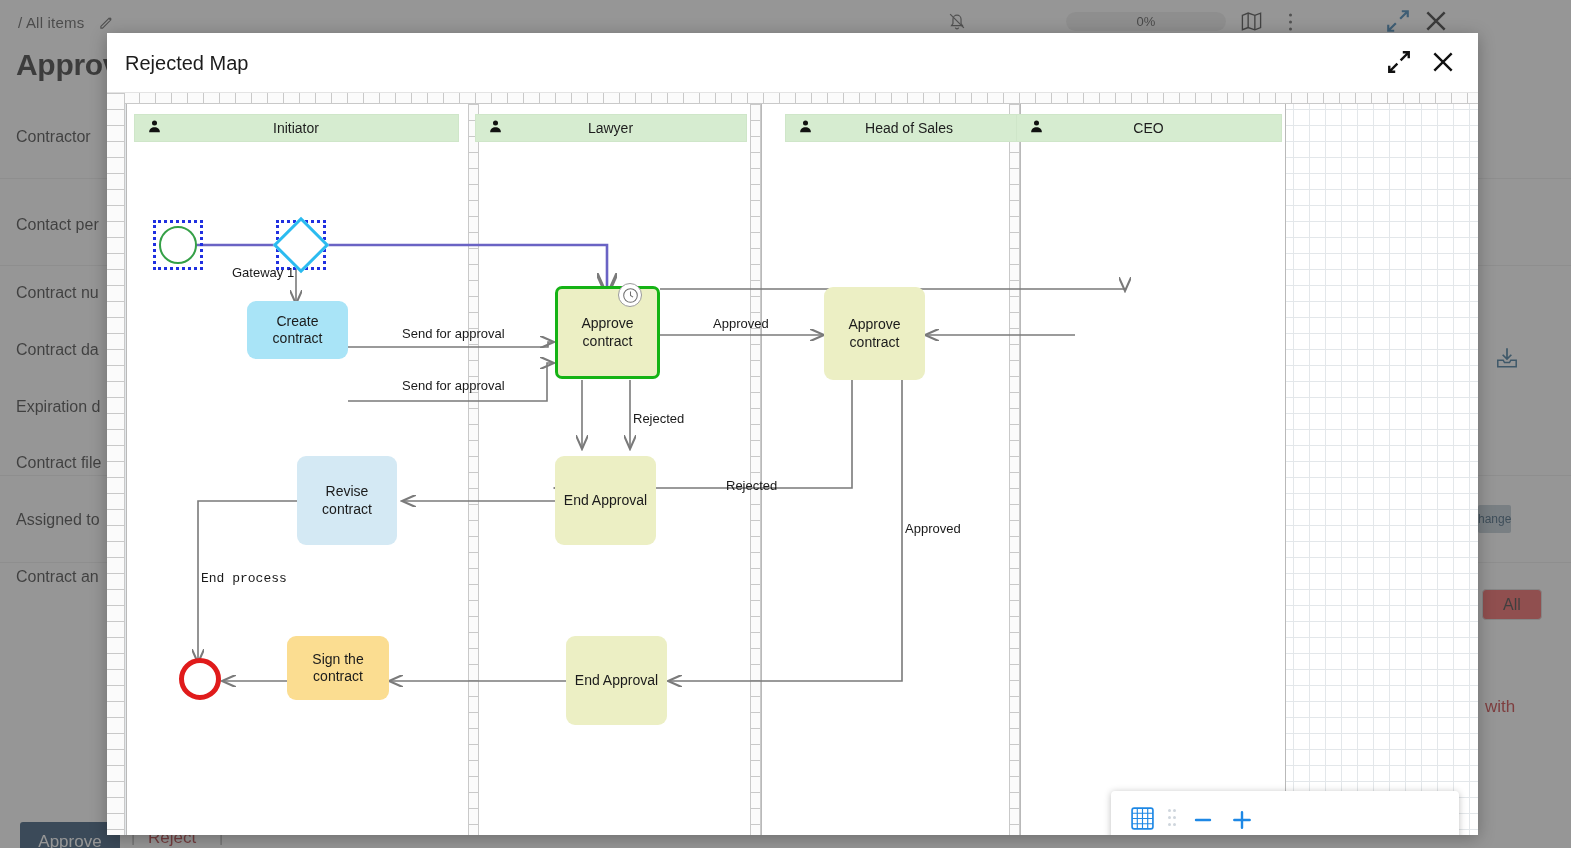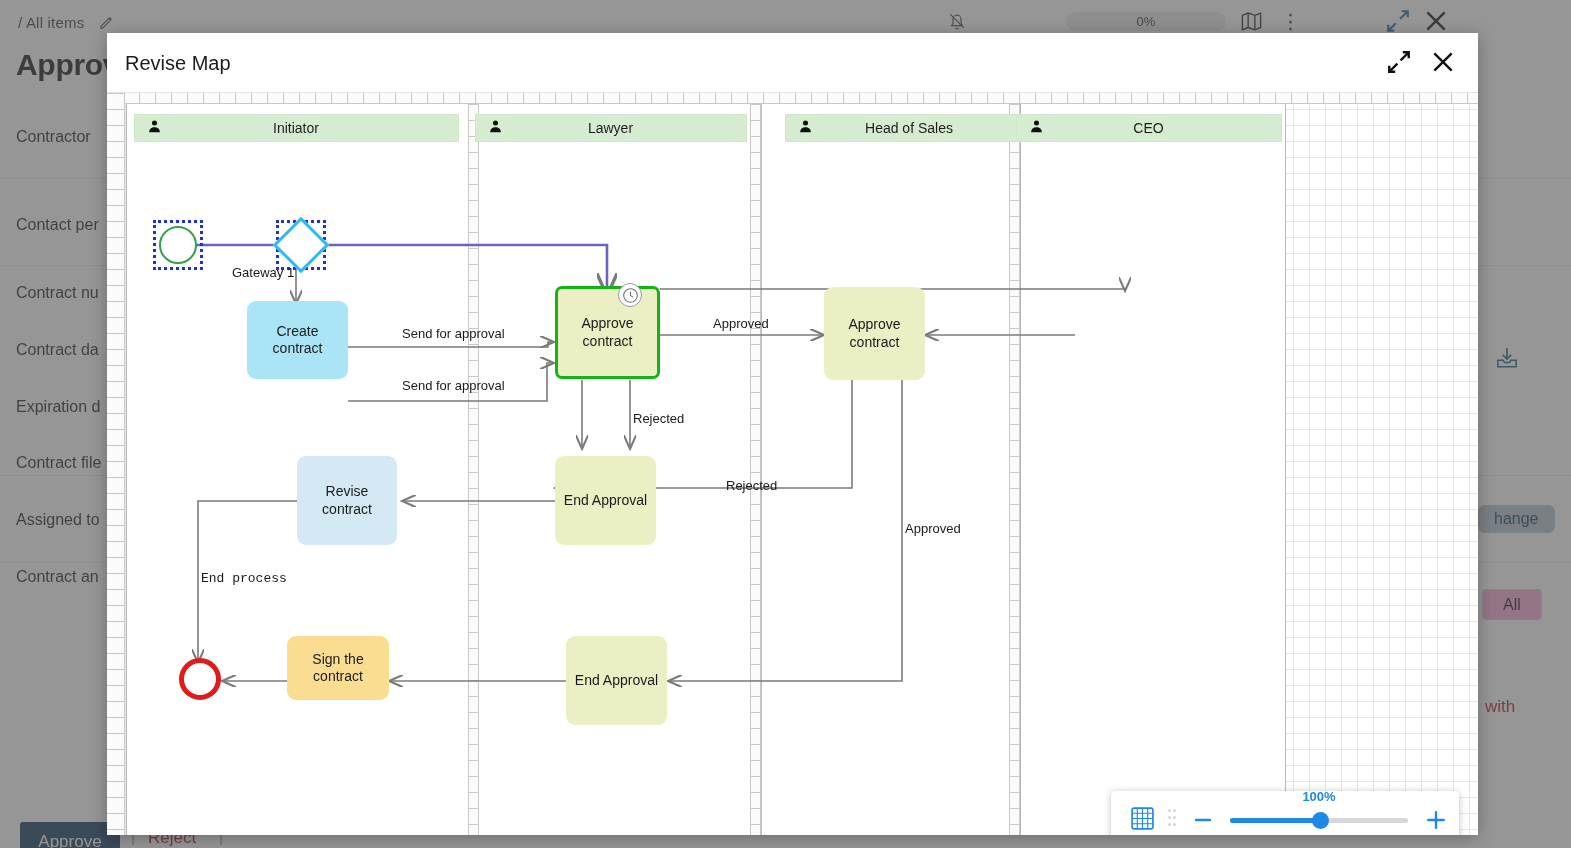--- a/index.html
+++ b/index.html
@@ -49,27 +49,27 @@
     background: #12395f; color: #fff; font-size: 17px;
     display: flex; align-items: center; justify-content: center;
     border-radius: 3px;
   }
   #bg-reject-btn {
     position: absolute; left: 148px; top: 828px;
     font-size: 17px; color: #a5161b;
   }
   .bg-sep { position: absolute; color: #9b9b9b; font-size: 16px; }
   #bg-change-chip {
-    position: absolute; left: 1478px; top: 505px; height: 28px; padding: 0 16px;
-    background: #b3c2cd; color: #17405e; font-size: 16px;
-    display: flex; align-items: center; border-radius: 7px;
+    position: absolute; left: 1478px; top: 505px; height: 28px; padding: 0 0;
+    background: #b3c2cd; color: #17405e; font-size: 12px;
+    display: flex; align-items: center; border-radius: 2px;
   }
   #bg-all-chip {
     position: absolute; left: 1482px; top: 589px; width: 60px; height: 31px;
-    background: #f9a8d4; border: 1px solid #d2d2d2; border-radius: 4px;
+    background: #ef4444; border: 1px solid #d2d2d2; border-radius: 4px;
     display: flex; align-items: center; justify-content: center;
     font-size: 16px; color: #1b1b1b;
   }
   #bg-with-text {
     position: absolute; left: 1485px; top: 697px;
     font-size: 17px; color: #c0191c;
   }
   #bg-download-icon { position: absolute; left: 1494px; top: 345px; }
 
   
@@ -307,21 +307,21 @@
   <span class="bg-sep" style="left:131px; top:828px">|</span>
   <div id="bg-reject-btn">Reject</div>
   <span class="bg-sep" style="left:219px; top:828px">|</span>
 </div>
 
 <div id="dim-overlay"></div>
 
 <div id="modal">
 
   <div id="modal-header">
-    <div id="modal-title">Revise Map</div>
+    <div id="modal-title">Rejected Map</div>
     <span id="modal-expand-icon">
       <svg width="26" height="26" viewBox="0 0 24 24">
           <path d="M13.5 10.5 L21 3 M15.5 3 H21 V8.5" fill="none" stroke="#111" stroke-width="2.2"></path>
           <path d="M10.5 13.5 L3 21 M8.5 21 H3 V15.5" fill="none" stroke="#111" stroke-width="2.2"></path>
         </svg>
     </span>
     <span id="modal-close-icon">
       <svg width="26" height="26" viewBox="0 0 24 24">
           <path d="M4 4 L20 20 M20 4 L4 20" stroke="#111" stroke-width="2.2"></path>
         </svg>
@@ -423,21 +423,21 @@
       </g>
     </svg>
 
     <div class="sel-box" style="left:46px; top:127px; width:50px; height:50px;"></div>
     <div class="event-circle" style="left:52px; top:133px; width:38px; height:38px; border:2.5px solid #35a047;"></div>
 
     <div class="sel-box" style="left:169px; top:127px; width:50px; height:50px;"></div>
     <div class="gateway" style="left:174px; top:132px;"></div>
     <div class="edge-label" style="left:125px; top:172px;">Gateway 1</div>
 
-    <div class="node" style="left:140px; top:208px; width:101px; height:78px; background:#a9e4f7;">
+    <div class="node" style="left:140px; top:208px; width:101px; height:58px; background:#a9e4f7;">
       <span>Create contract</span>
     </div>
 
     <div class="node selected-active" style="left:448px; top:193px; width:105px; height:93px; background:#ecefc4;">
       <span>Approve contract</span>
     </div>
     <div class="node-badge" style="left:511px; top:190px;">
       <svg width="17" height="17" viewBox="0 0 20 20">
           <circle cx="10" cy="10" r="8" fill="#fff" stroke="#6e6e6e" stroke-width="1.2"></circle>
           <path d="M10 5.4 V10 L13 12" stroke="#6e6e6e" stroke-width="1.2" fill="none"></path>
@@ -488,26 +488,20 @@
           <i></i>
           <i></i>
           <i></i>
           <i></i>
       </span>
       <span id="zoom-minus">
         <svg width="20" height="20" viewBox="0 0 20 20">
             <path d="M3 10 H17" stroke="#1e88e5" stroke-width="2.4" stroke-linecap="round"></path>
           </svg>
       </span>
-      <span id="zoom-slider-wrap">
-        <span id="zoom-value">100%</span>
-        <span id="zoom-track"></span>
-        <span id="zoom-fill"></span>
-        <span id="zoom-thumb"></span>
-      </span>
       <span id="zoom-plus">
         <svg width="22" height="22" viewBox="0 0 20 20">
             <path d="M3 10 H17 M10 3 V17" stroke="#1e88e5" stroke-width="2.2" stroke-linecap="round"></path>
           </svg>
       </span>
     </div>
 
   </div>
 </div>
 

